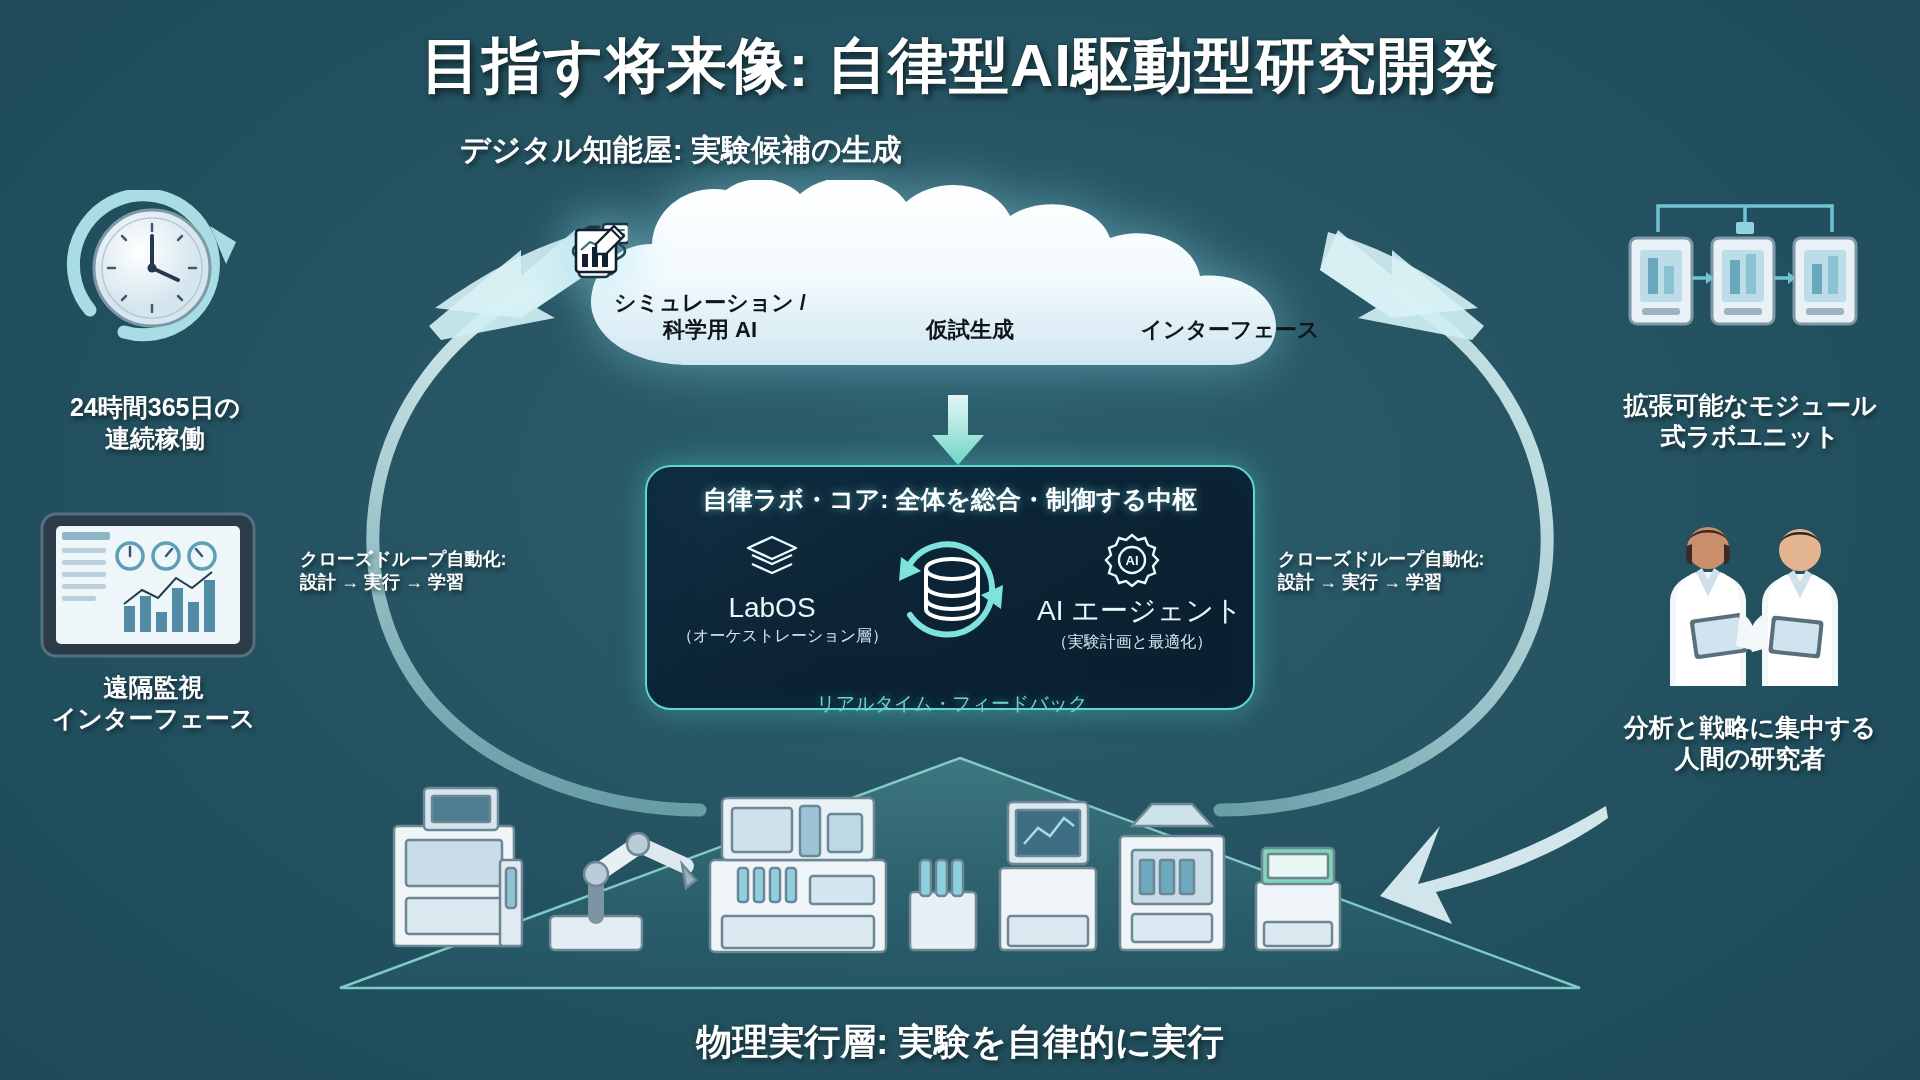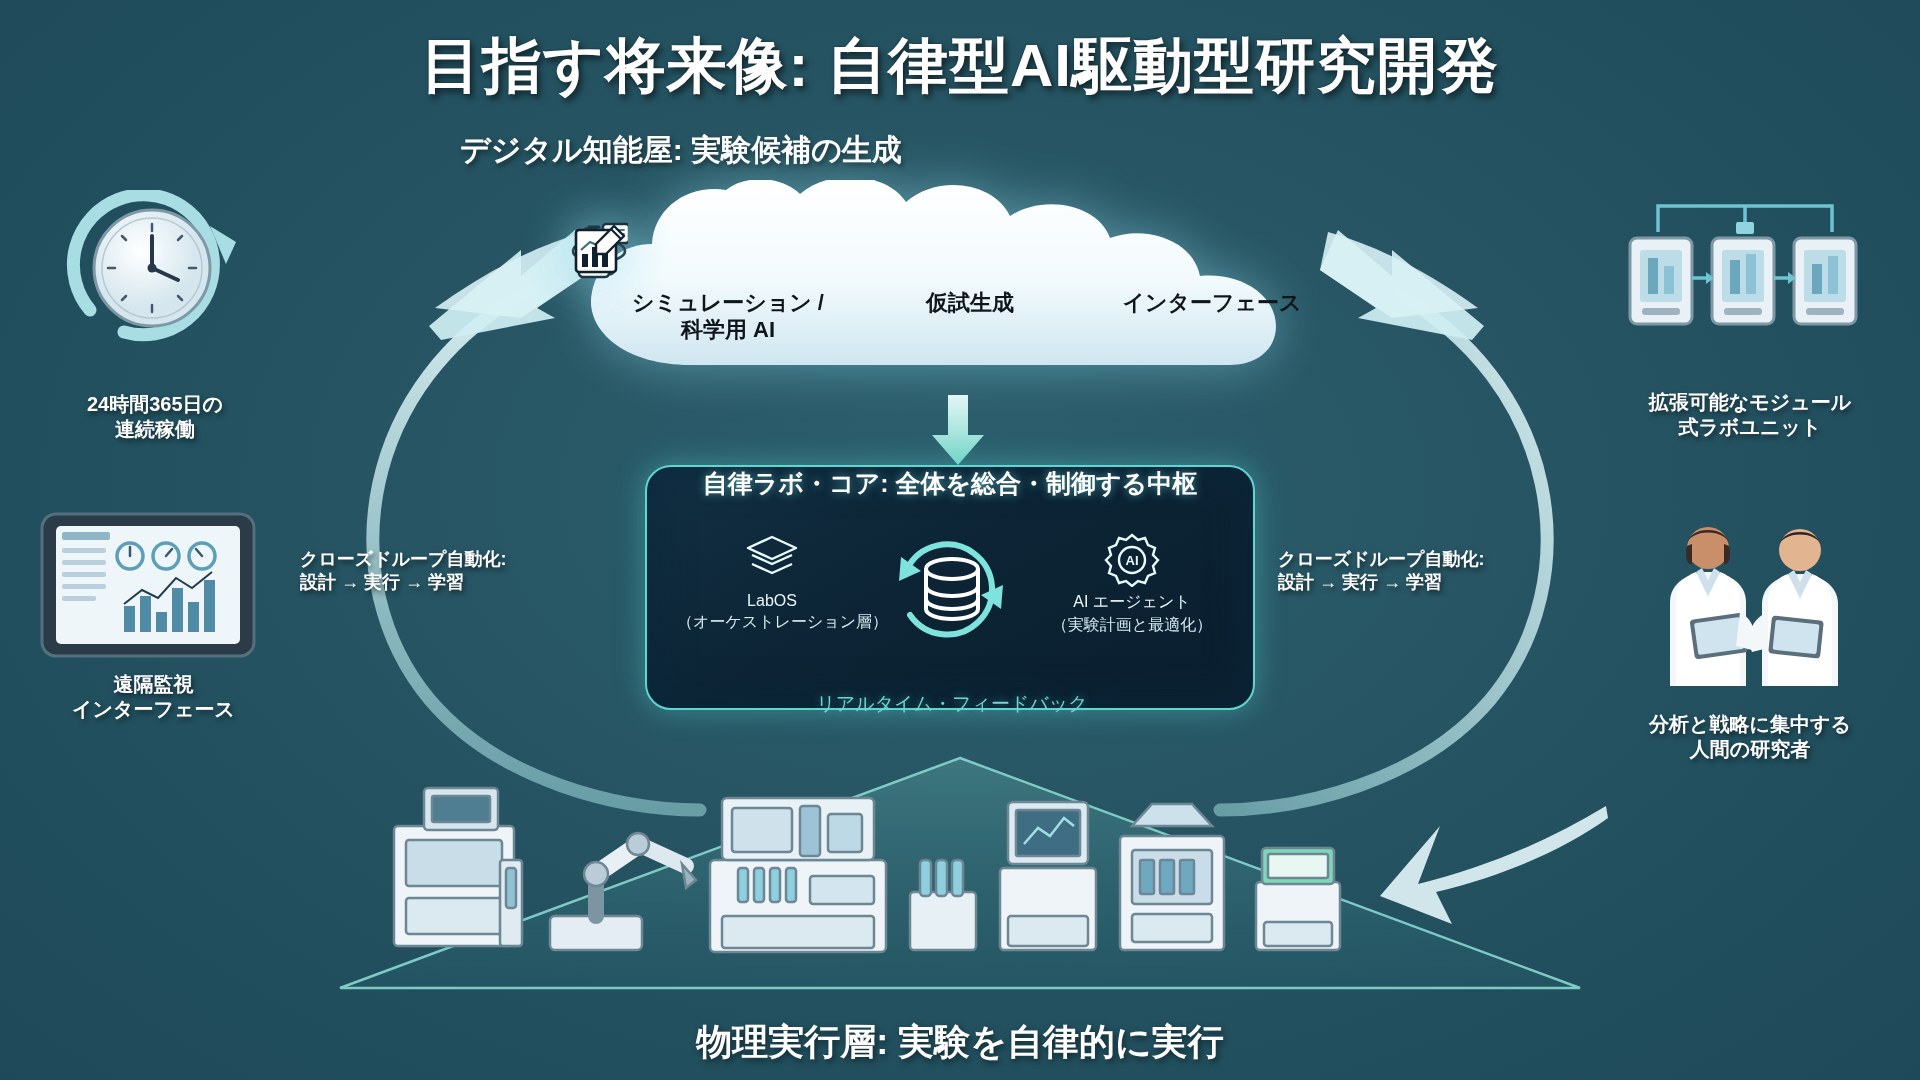--- a/index.html
+++ b/index.html
@@ -33,64 +33,64 @@
     color:#ffffff;
     text-shadow:2px 3px 5px rgba(0,0,0,.5);
     white-space:nowrap;
   }
 
   
   #cloud-wrap { top:180px; left:570px; width:800px; height:195px; }
   #cloud-wrap svg { position:absolute; top:0; left:0; filter:drop-shadow(0 0 26px rgba(150,225,240,.45)); }
   .cloud-items {
     position:absolute; top:42px; left:0; width:800px;
-    display:flex; justify-content:center; align-items:flex-start; gap:32px;
+    display:flex; justify-content:center; align-items:flex-end; gap:50px;
   }
   .cloud-item { width:210px; text-align:center; }
   .cloud-item .ic { height:64px; display:flex; align-items:center; justify-content:center; }
   .cloud-item .lb {
     margin-top:4px; font-size:22px; font-weight:bold; line-height:1.22;
     color:#10151c; white-space:pre-line;
   }
 
   
   #down-arrow { top:395px; left:930px; }
 
   
   #core {
     top:465px; left:645px; width:610px; height:245px;
     border-radius:26px;
     background:linear-gradient(150deg,#123043 0%,#0c2435 45%,#0a1f2e 100%);
     border:2px solid #5fd6d0;
     box-shadow:0 0 30px rgba(90,220,215,.40), inset 0 0 44px rgba(10,40,60,.7);
-    padding-top:0;
+    padding-top:16px;
   }
   #core-title {
     text-align:center; font-size:25px; font-weight:bold; color:#ffffff;
     text-shadow:0 0 10px rgba(120,230,230,.6); white-space:nowrap;
   }
   .core-row {
     position:absolute; top:62px; left:0; width:610px; height:140px;
     display:flex; justify-content:center; align-items:flex-start;
   }
   .core-col { width:190px; text-align:center; }
   .core-col .ic { height:60px; display:flex; align-items:center; justify-content:center; }
-  .core-col .nm { font-size:16px; color:#eaf7fb; margin-top:3px; white-space:nowrap; }
+  .core-col .nm { font-size:28px; color:#eaf7fb; margin-top:3px; white-space:nowrap; }
   .core-col .sub { font-size:16px; color:#d4e9f0; margin-top:2px; white-space:nowrap; }
   .core-mid { width:170px; display:flex; align-items:flex-start; justify-content:center; padding-top:2px; }
   #core-feedback {
     position:absolute; top:200px; left:0; width:610px; text-align:center;
     font-size:19px; color:#6fd6cf; text-shadow:0 0 9px rgba(90,220,215,.55);
     white-space:nowrap;
     margin-top:24px;
   }
 
   
   .side-cap {
-    text-align:center; font-size:20px; font-weight:bold; line-height:1.25;
+    text-align:center; font-size:25px; font-weight:bold; line-height:1.25;
     color:#ffffff; text-shadow:2px 3px 5px rgba(0,0,0,.5); white-space:pre-line;
   }
   #cap-247    { top:392px; left:10px;  width:290px; }
   #cap-remote { top:672px; left:0px;   width:300px;padding-left:7px; }
   #cap-mod    { top:390px; left:1580px;width:340px; }
   #cap-human  { top:712px; left:1580px;width:340px; }
 
   
   .loop-cap {
     font-size:18px; font-weight:bold; line-height:1.3; color:#ffffff;

